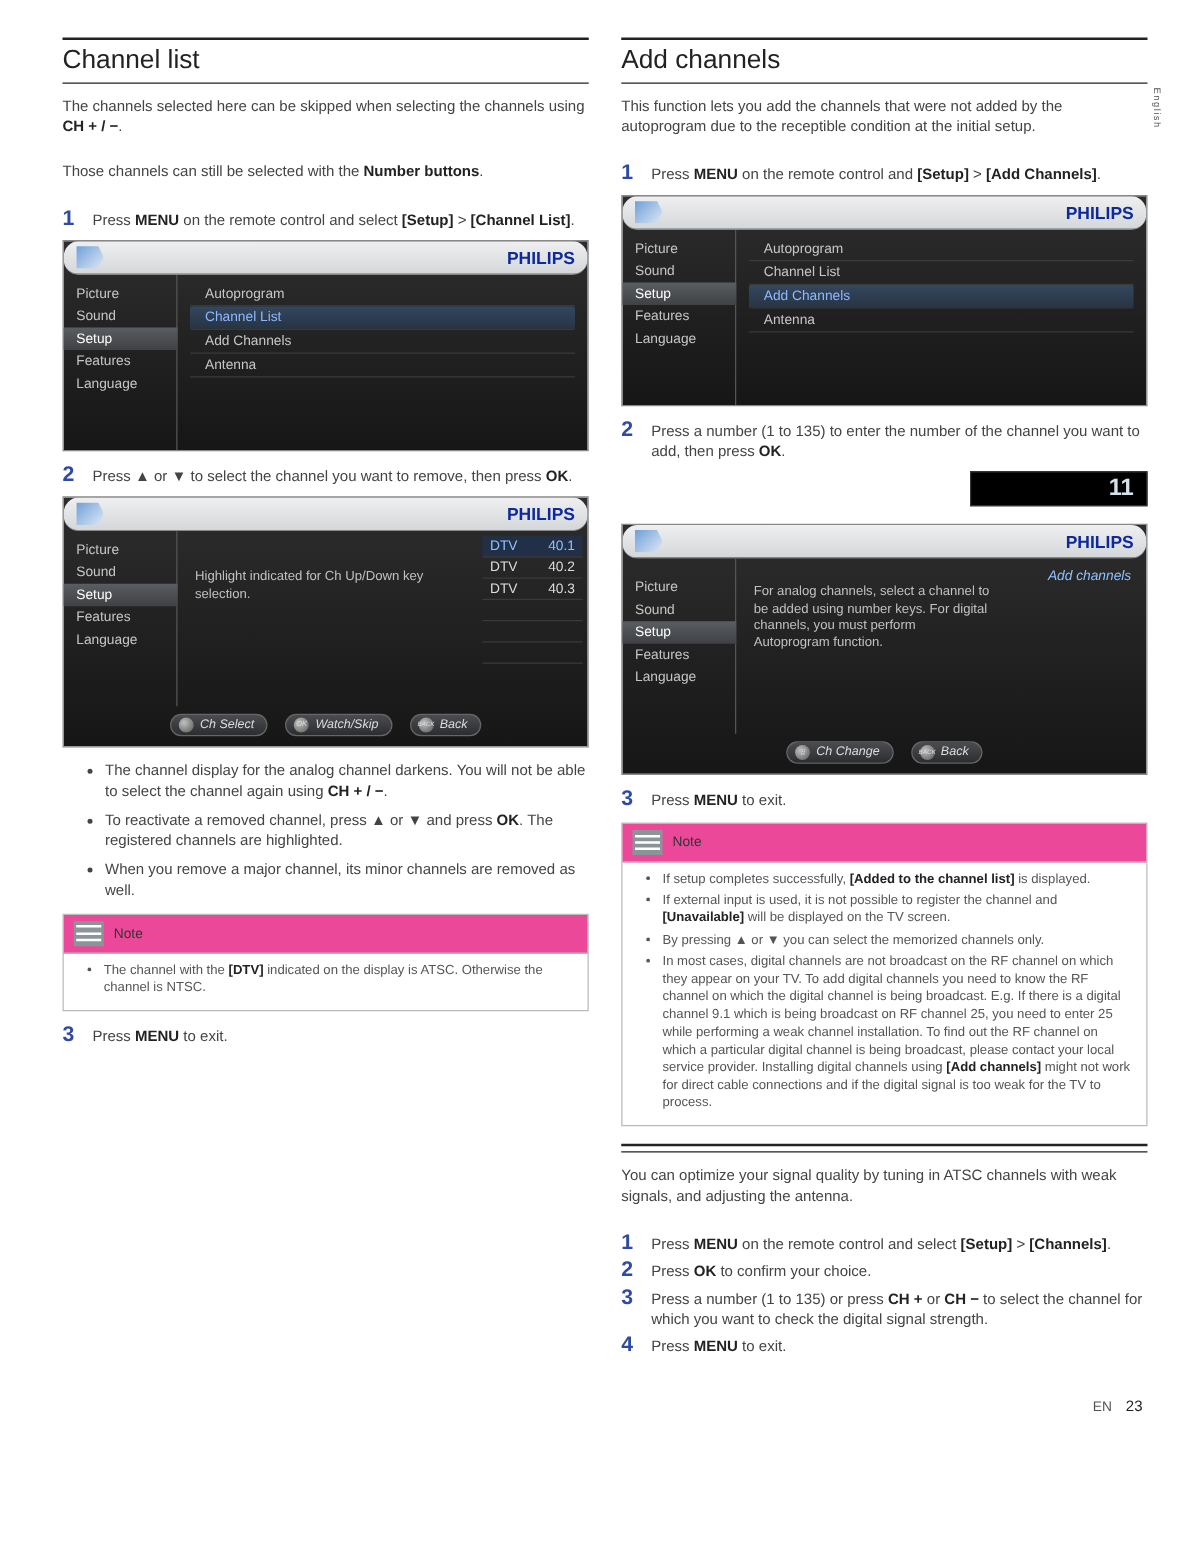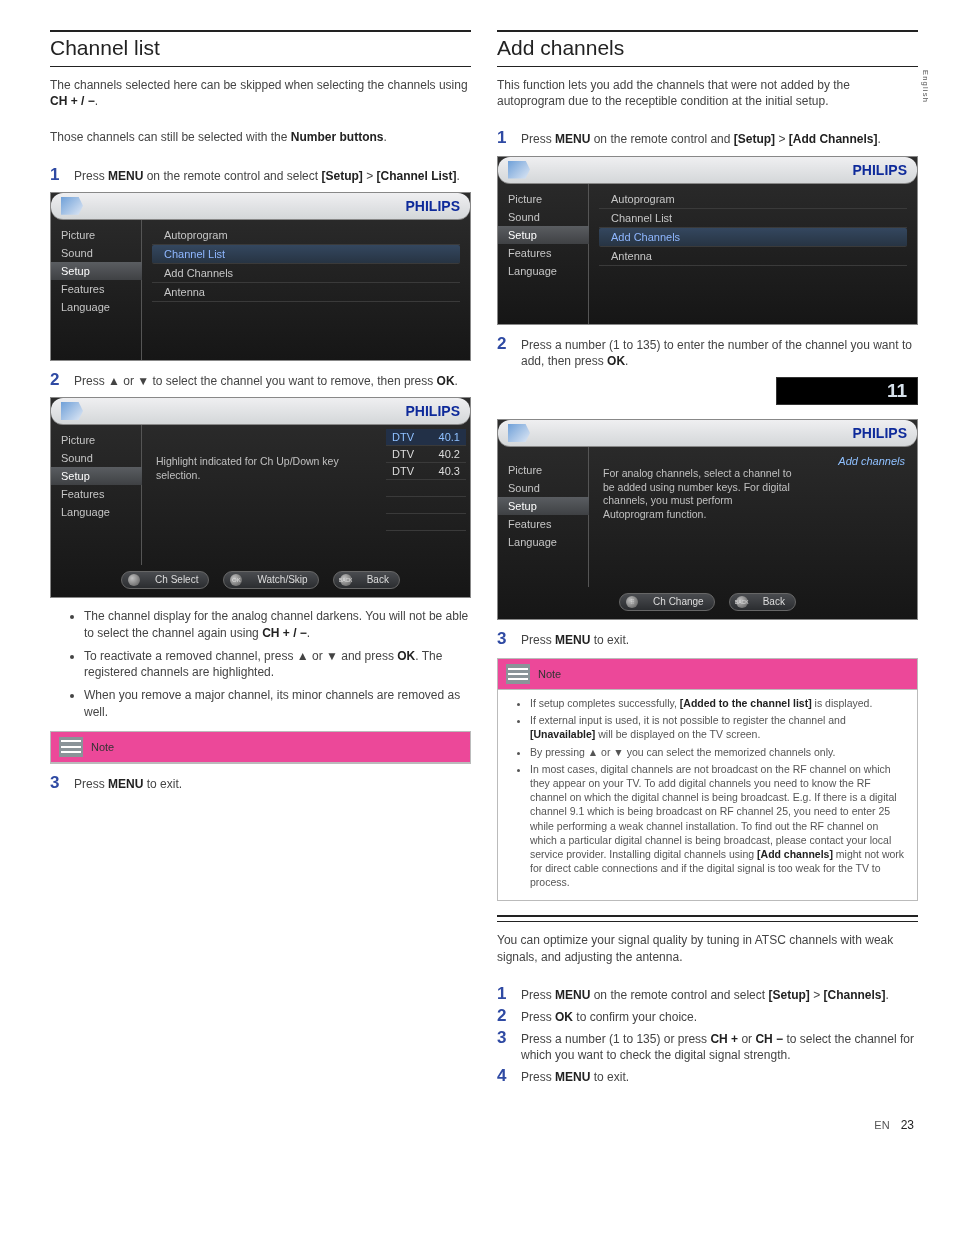--- a/index.html
+++ b/index.html
@@ -93,24 +93,24 @@
   }
   .tv-mid { flex:1; padding: 6px 0; }
   .tv-mid .row { padding: 3px 12px; color:#c6c6c6; border-bottom:1px solid #3a3a3a; margin: 0 10px;}
   .tv-mid .row.hi { color:#8fb7ff; background:linear-gradient(#34475f,#273443); border-radius:2px; }
   .tv-mid .msg { padding: 24px 14px 8px 14px; font-size:10.5px; color:#c0c0c0; line-height:1.3;}
   .tv-right { width: 80px; padding:4px 4px; }
   .tv-right .chc { display:flex; justify-content:space-between; padding:2px 6px; border-bottom:1px solid #3a3a3a;}
   .tv-right .chc.hi { color:#8fc0ff; background:#223047;}
   .tv-footer { display:flex; justify-content:center; gap:14px; padding:6px 0 8px 0; }
   .pill {
-    display:inline-flex;align-items:center;gap:15px;
+    display:inline-flex;align-items:center;gap:5px;
     background:linear-gradient(#4a4c50,#2b2d30);
     border:1px solid #666;border-radius:11px;
-    padding:2px 10px 2px 6px;font-size:10px;color:#ddd;
+    padding:2px 10px 2px 6px;font-size:10px;color:#ddd;font-style:italic;
   }
   .pill .dot{width:12px;height:12px;border-radius:50%;background:radial-gradient(circle at 35% 35%,#c0c0c0,#555);font-size:6px;display:flex;align-items:center;justify-content:center;}
   .tv-corner {
     text-align:right; padding: 4px 8px 0 0; color:#8fc0ff;font-style:italic;font-size:11px;
   }
 
   .input-bar {
     background:#000;border:1px solid #333; text-align:right; padding:2px 10px;
     font-size:19px; font-weight:700; color:#d7e1eb; font-family:Arial,sans-serif;
     margin: 6px 0 0 0; width: 120px; float:right;
@@ -256,20 +256,25 @@
 
     <div class="note">
       <div class="note-head">
         <div class="note-ico">
             <span></span>
             <span></span>
             <span></span>
           </div>
         <span>Note</span>
       </div>
+      <div class="note-body">
+        <ul>
+          <li><span>The channel with the </span><b>[DTV]</b><span> indicated on the display is ATSC. Otherwise the channel is NTSC.</span></li>
+        </ul>
+      </div>
     </div>
 
     <div class="step">
       <div class="num">3</div>
       <div class="txt">
         <span>Press </span><b>MENU</b><span> to exit.</span>
       </div>
     </div>
   </div>
 

